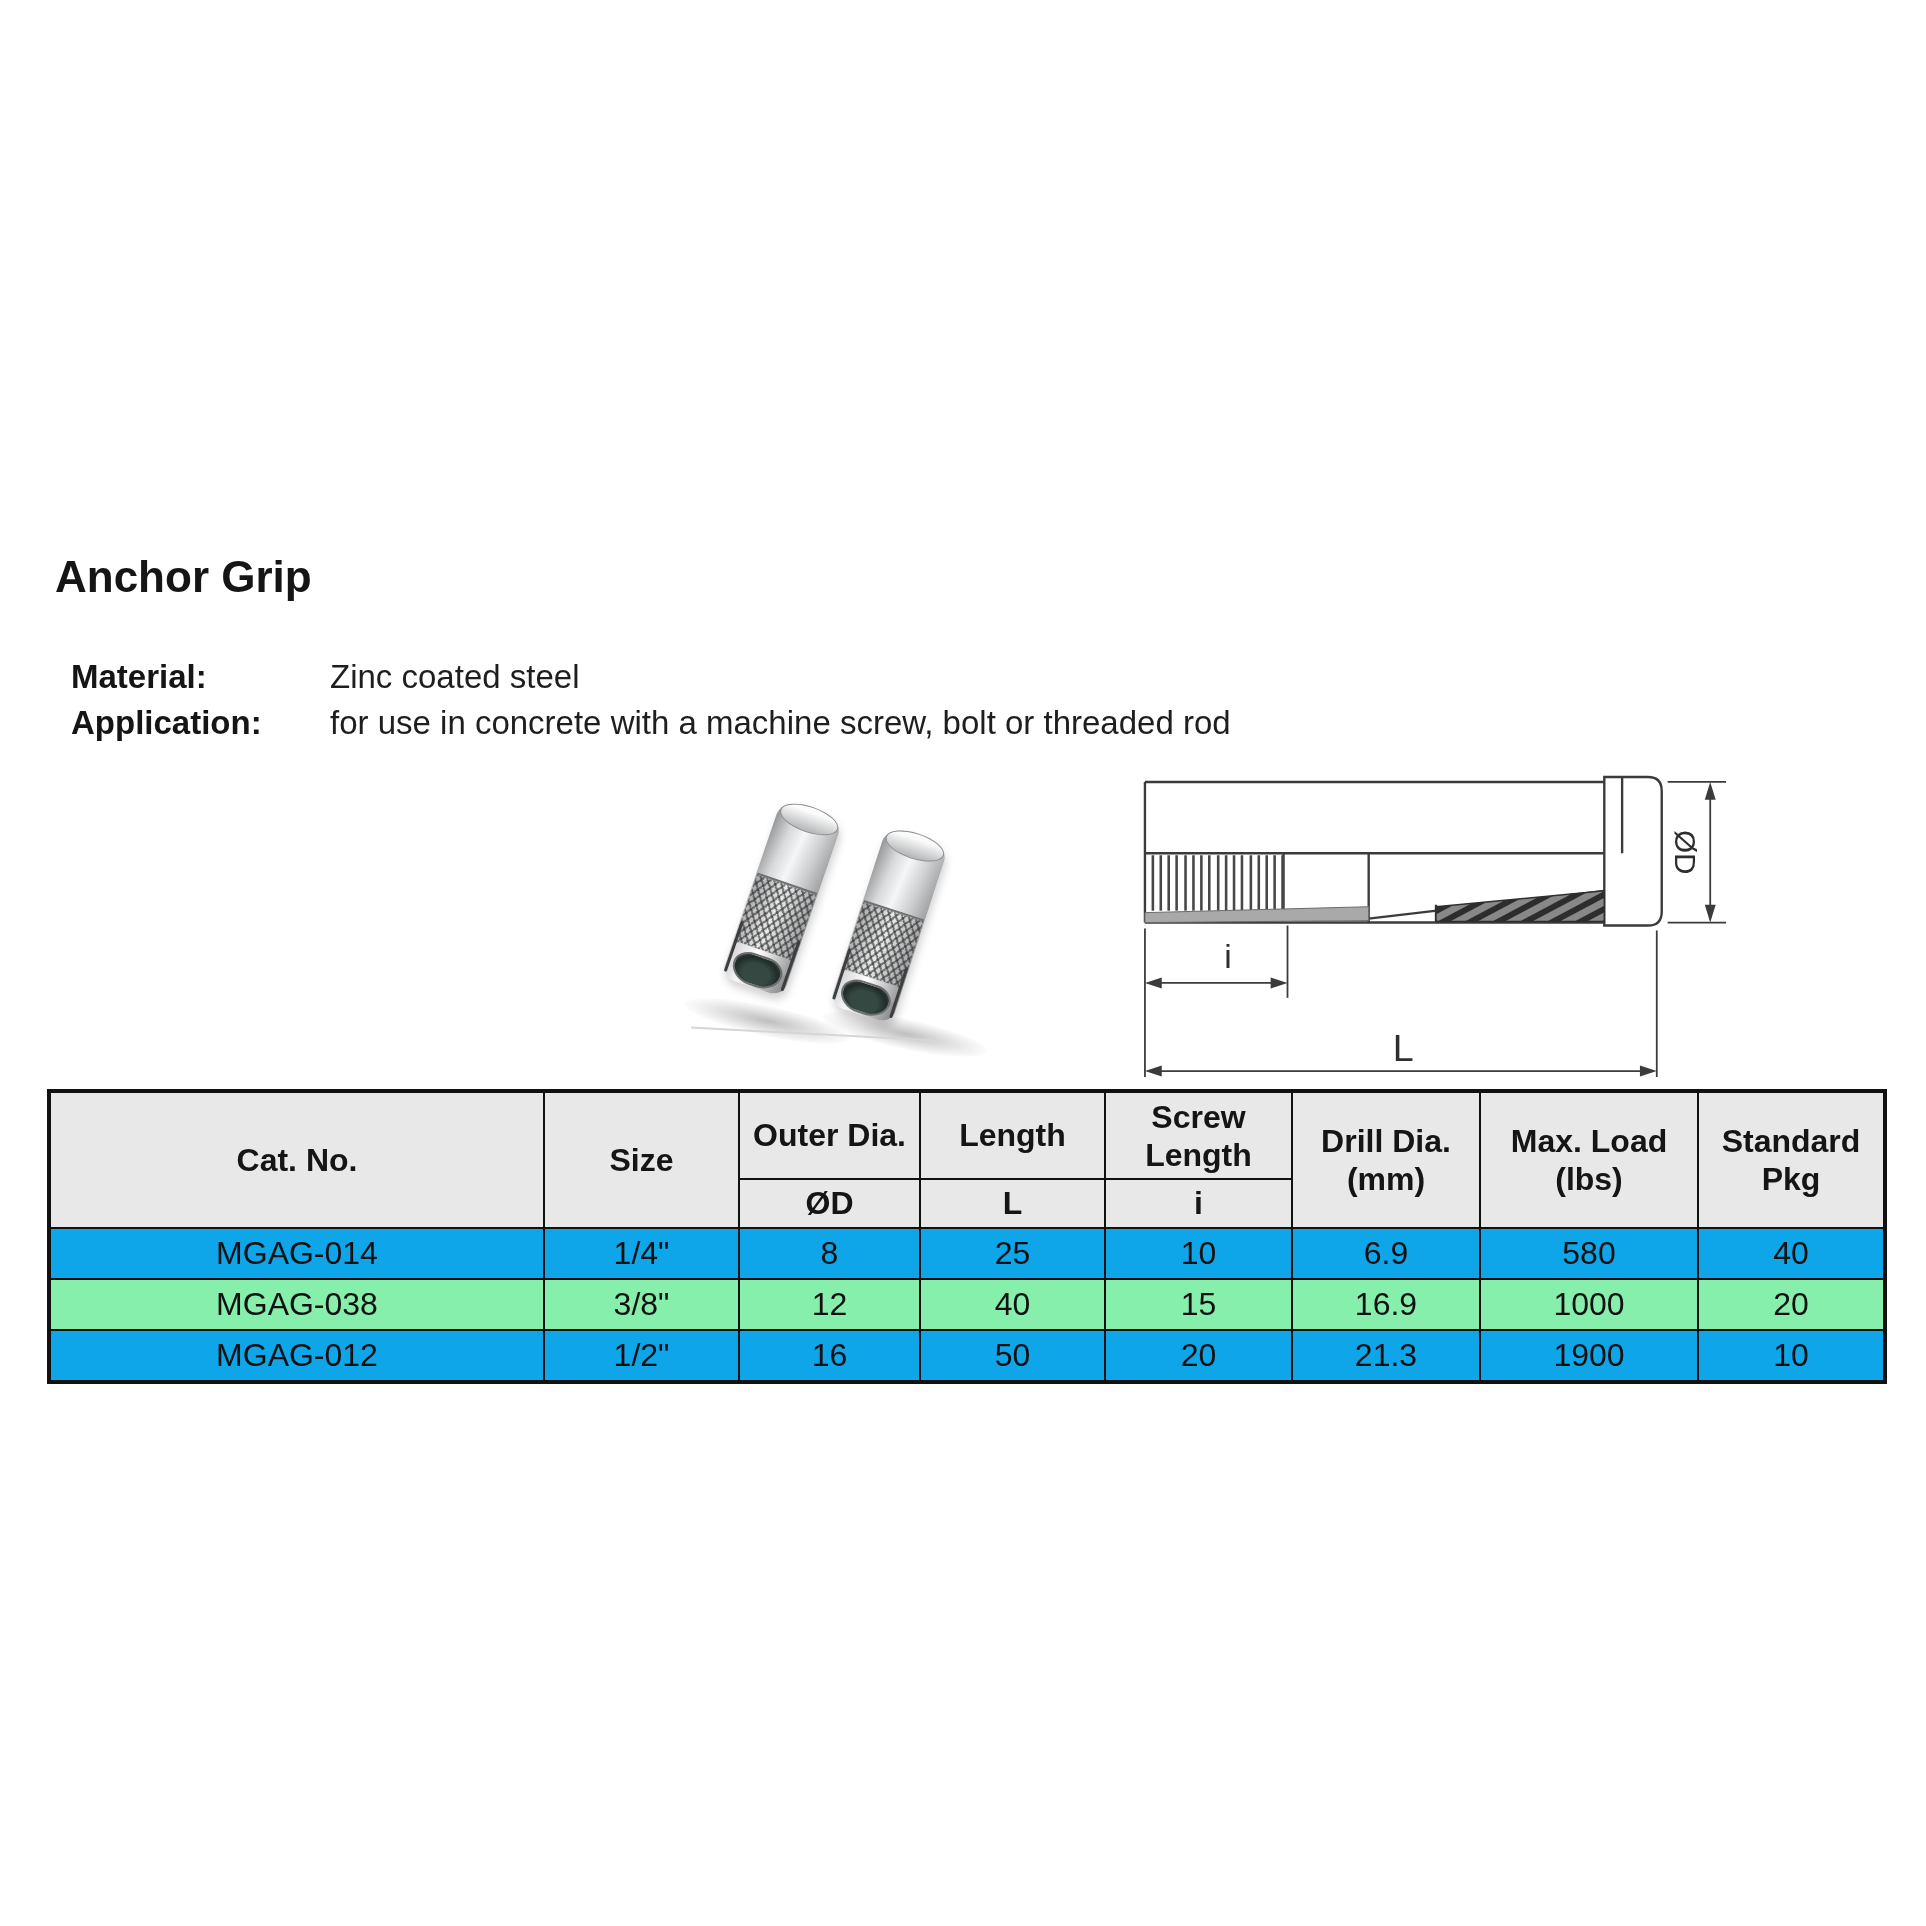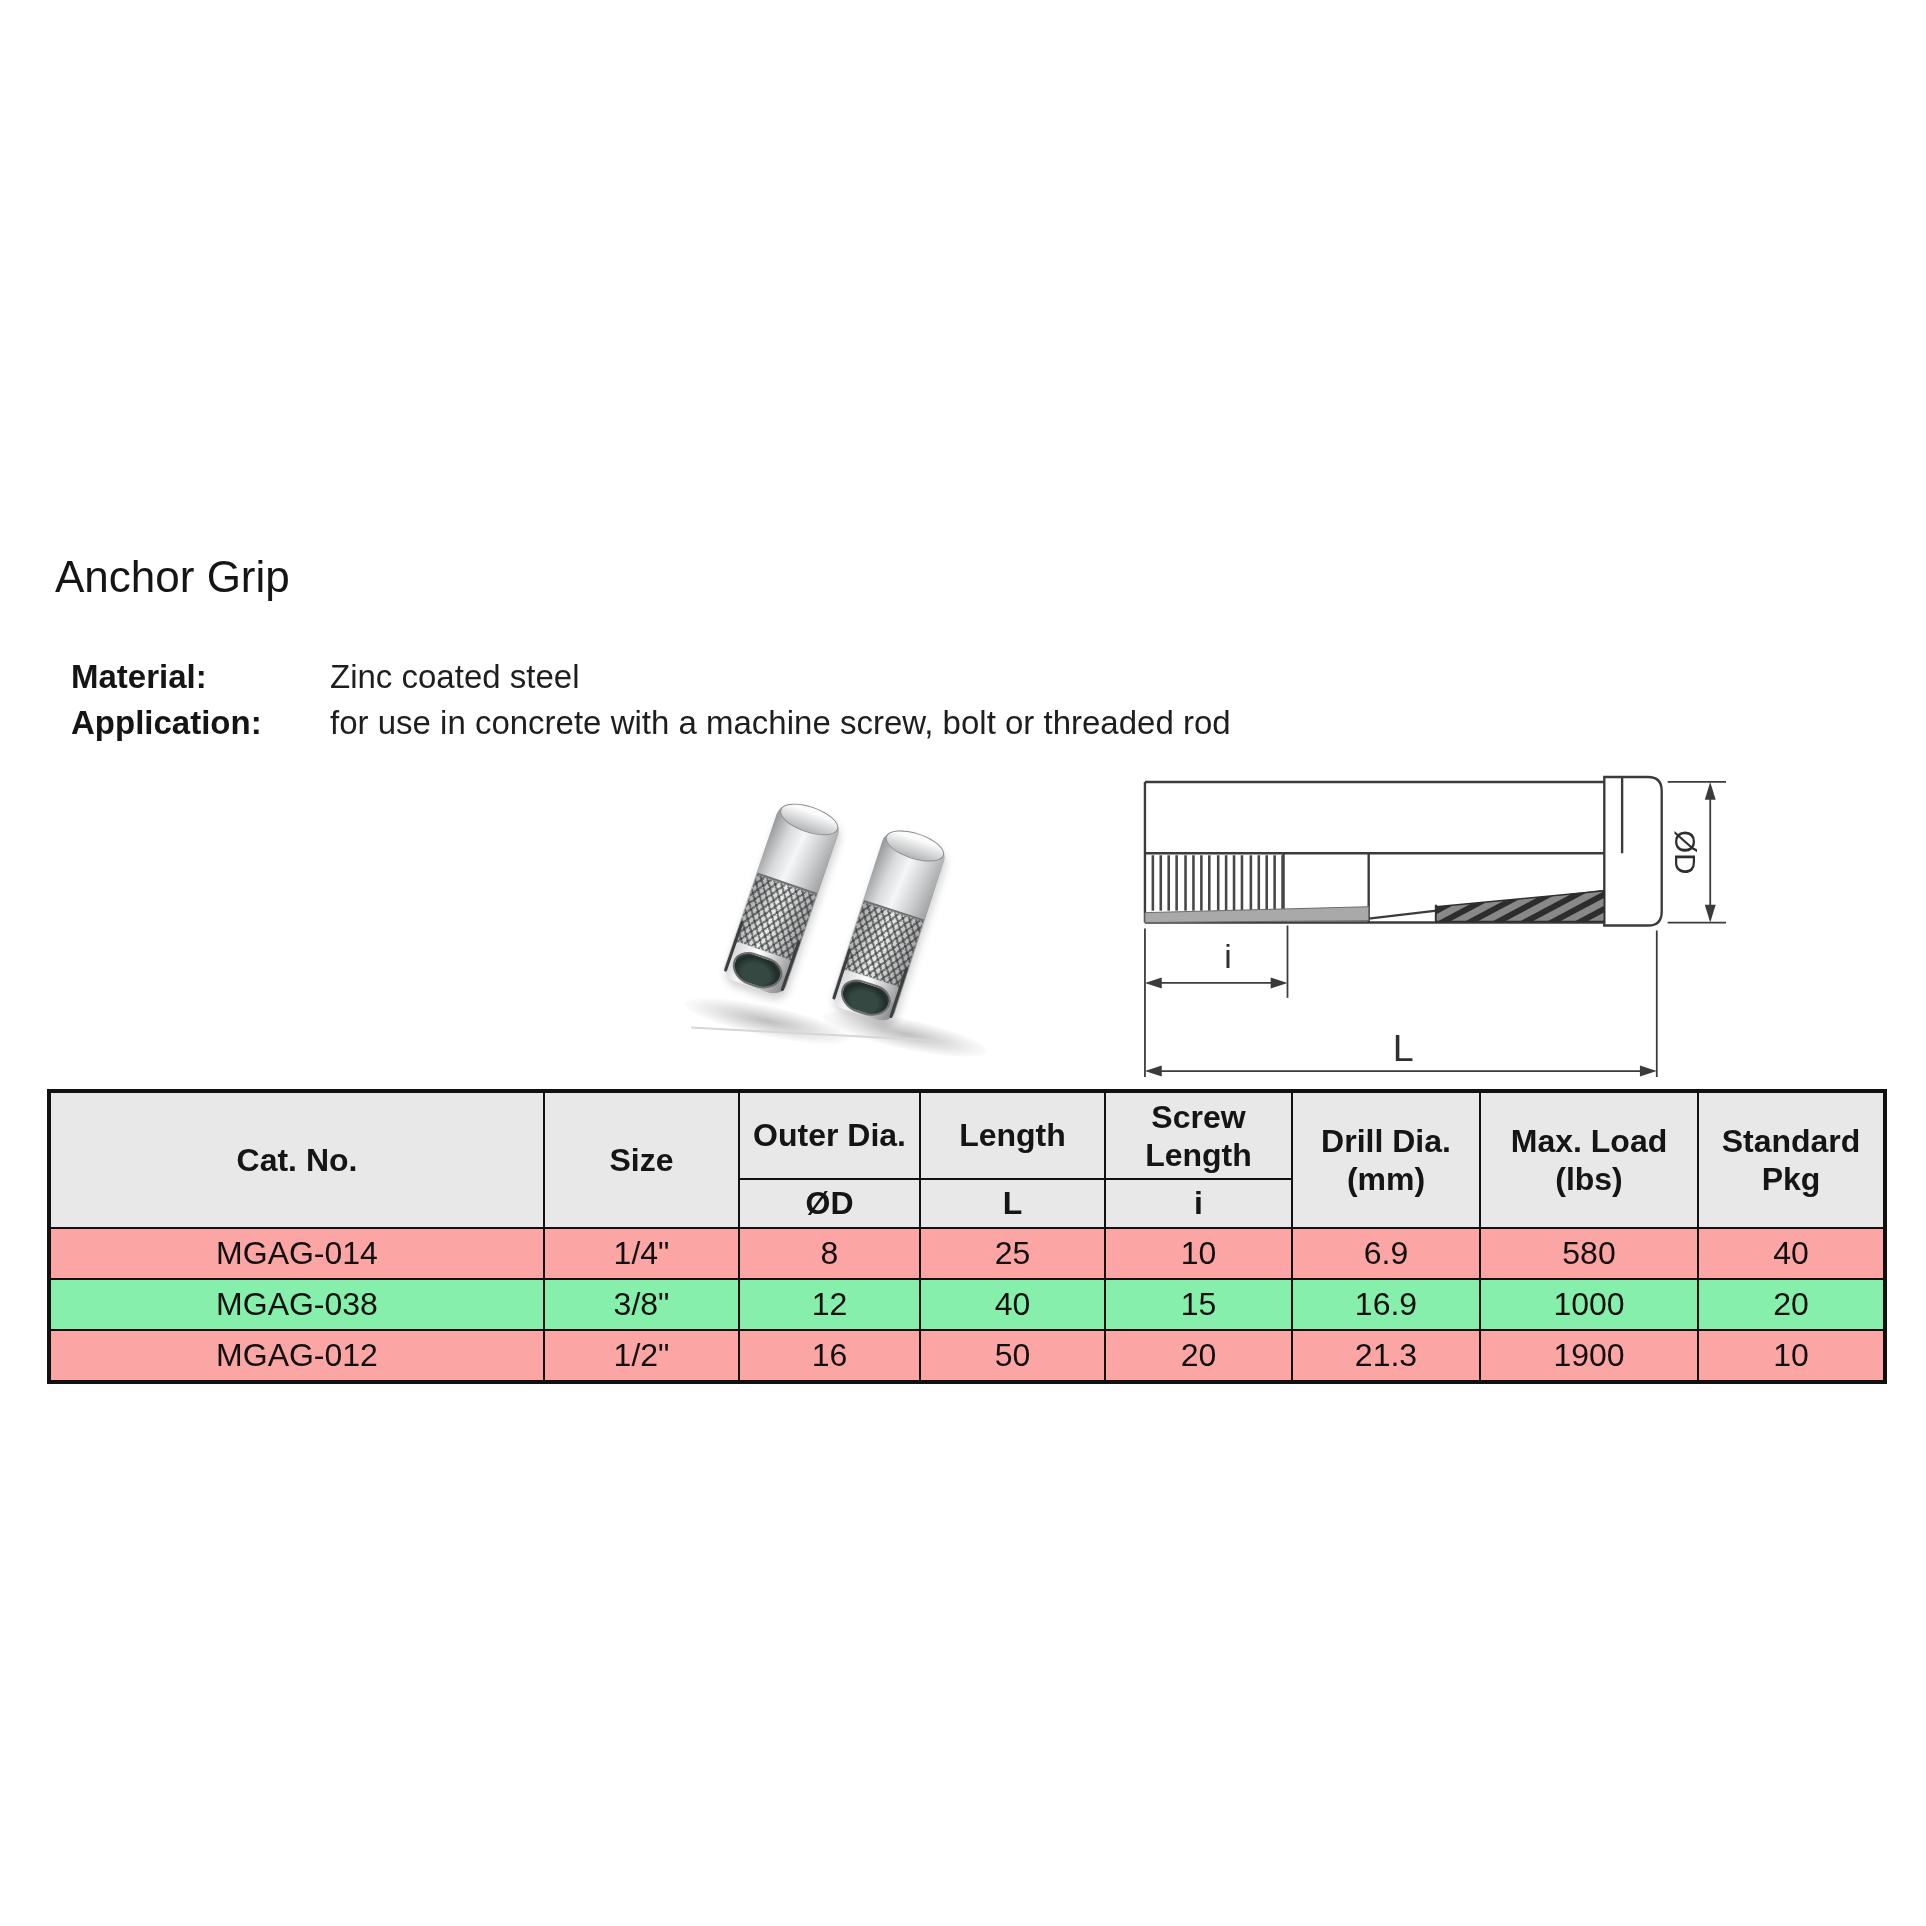--- a/index.html
+++ b/index.html
@@ -3,21 +3,21 @@
 <meta charset="utf-8">
 <style>
   html,body{margin:0;padding:0;background:#ffffff;}
   .page{
     position:relative;width:1927px;height:1927px;background:#ffffff;
     font-family:"Liberation Sans", sans-serif;color:#1a1a1a;overflow:hidden;
   }
   
   .doc-title{
     position:absolute;left:55px;top:552px;
-    font-size:44px;font-weight:normal;letter-spacing:0px;color:#151515;
+    font-size:44px;font-weight:bold;letter-spacing:0px;color:#151515;
   }
   .spec-line{position:absolute;left:71px;font-size:33px;line-height:40px;white-space:nowrap;}
   .spec-line .lbl{font-weight:bold;display:inline-block;width:259px;color:#151515;}
   .spec-line .val{color:#1e1e1e;}
   .spec-material{top:657px;}
   .spec-application{top:703px;}
 
   
   .photo{position:absolute;left:564px;top:770px;width:426px;height:307px;}
   .ground-line{position:absolute;left:127px;top:263px;width:246px;height:2px;background:#d6d6d6;transform:rotate(3deg);}
@@ -61,21 +61,21 @@
     font-size:32px;color:#111;
   }
   .spec-table th,.spec-table td{
     border:2px solid #111;text-align:center;vertical-align:middle;
     padding:0;overflow:hidden;
   }
   .spec-table{border:4px solid #111;}
   .spec-table th{background:#e8e8e8;font-weight:bold;color:#151515;}
   .spec-table .hdr-row1 th{height:85px;}
   .spec-table .hdr-row2 th{height:47px;}
-  .spec-table .data-row td{height:49px;background:#fca5a5;font-weight:normal;}
+  .spec-table .data-row td{height:49px;background:#0ea5e9;font-weight:normal;}
   .spec-table .data-row.highlight td{background:#86efac;}
   .spec-table .two-line div{line-height:38px;}
 </style>
 </head>
 <body>
 
 <div class="page">
 
   <div class="doc-title">Anchor Grip</div>
 

